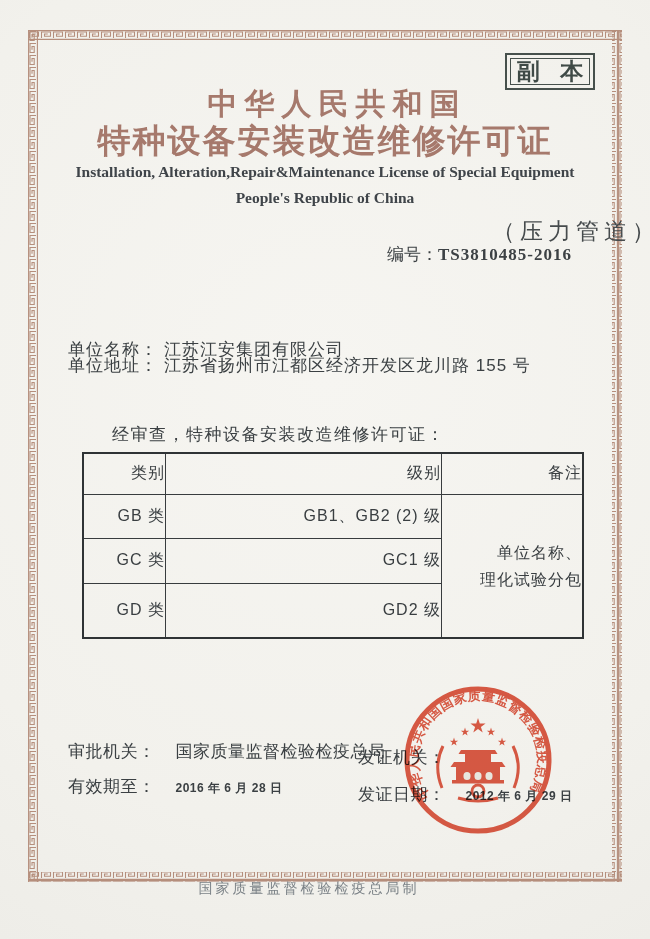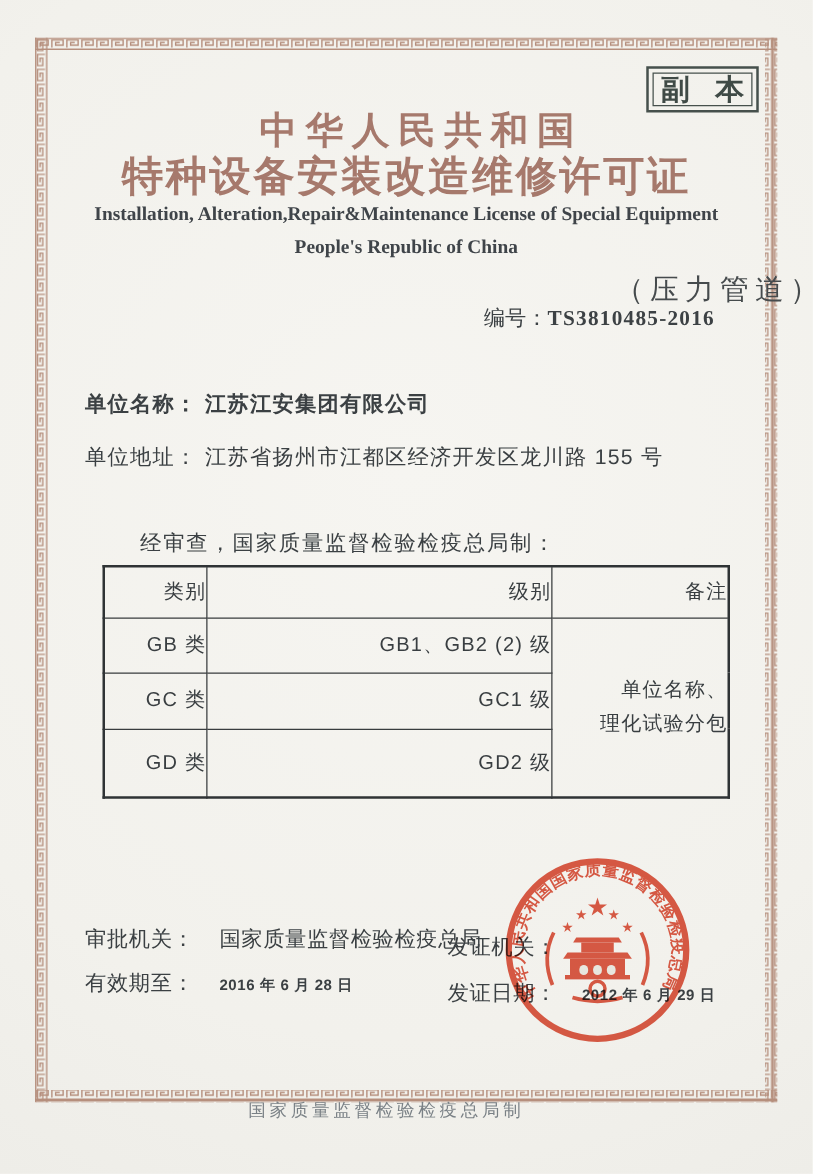--- a/index.html
+++ b/index.html
@@ -13,21 +13,21 @@
     background:#f4f3ef;
     background-image:radial-gradient(circle at 50% 40%, #f6f5f1 0%, #f2f1ec 70%, #eeede8 100%);
   }
   .border-svg{position:absolute;left:28px;top:30px;}
   
   .copy-badge{
     position:absolute;left:505px;top:53px;width:90px;height:37px;
     border:2.5px solid #46504c;outline:1px solid #46504c;outline-offset:-6px;
     display:flex;align-items:center;justify-content:center;
     color:#3f4a46;font-weight:bold;font-size:23px;letter-spacing:7px;
-    padding-left:7px;box-sizing:border-box;background:transparent;margin-left:12px;
+    padding-left:7px;box-sizing:border-box;background:transparent;
   }
   .t-country{
     position:absolute;top:84px;left:0;width:100%;text-align:center;
     color:#a6796c;font-size:30px;font-weight:bold;letter-spacing:7px;padding-left:12px;
   }
   .t-license{
     position:absolute;top:119px;left:0;width:100%;text-align:center;
     color:#a6796c;font-size:33px;font-weight:bold;letter-spacing:2px;
   }
   .t-eng{
@@ -43,21 +43,21 @@
   }
   .num-row{
     position:absolute;top:243px;right:78px;
     color:#3c4144;font-size:17px;
   }
   .num-row .val{font-family:"Liberation Serif",serif;letter-spacing:1px;font-weight:600;}
   .info-row{
     position:absolute;left:68px;color:#3b4043;font-size:17px;letter-spacing:1px;
   }
   .info-row .val{margin-left:6px;}
-  .row-name{top:312px;font-weight:bold;}
+  .row-name{top:338px;}
   .row-addr{top:354px;}
   .note-row{
     position:absolute;left:112px;top:423px;color:#3b4043;font-size:17px;letter-spacing:1.5px;
   }
   table.perm{
     position:absolute;left:82px;top:452px;width:496px;
     border-collapse:collapse;table-layout:fixed;
     color:#393e41;font-size:16px;
   }
   table.perm td{
@@ -130,21 +130,21 @@
     <span>编号：</span><span class="val">TS3810485-2016</span>
   </div>
 
   <div class="info-row row-name">
     <span>单位名称：</span><span class="val">江苏江安集团有限公司</span>
   </div>
   <div class="info-row row-addr">
     <span>单位地址：</span><span class="val">江苏省扬州市江都区经济开发区龙川路 155 号</span>
   </div>
 
-  <div class="note-row">经审查，国家质量监督检验检疫总局制：</div>
+  <div class="note-row">经审查，特种设备安装改造维修许可证：</div>
 
   <table class="perm">
     <tbody>
         <tr class="hrow">
       <td class="col-cat">类别</td>
       <td class="col-lvl">级别</td>
       <td class="col-rem">备注</td>
     </tr>
     <tr class="r1">
       <td>GB 类</td>

